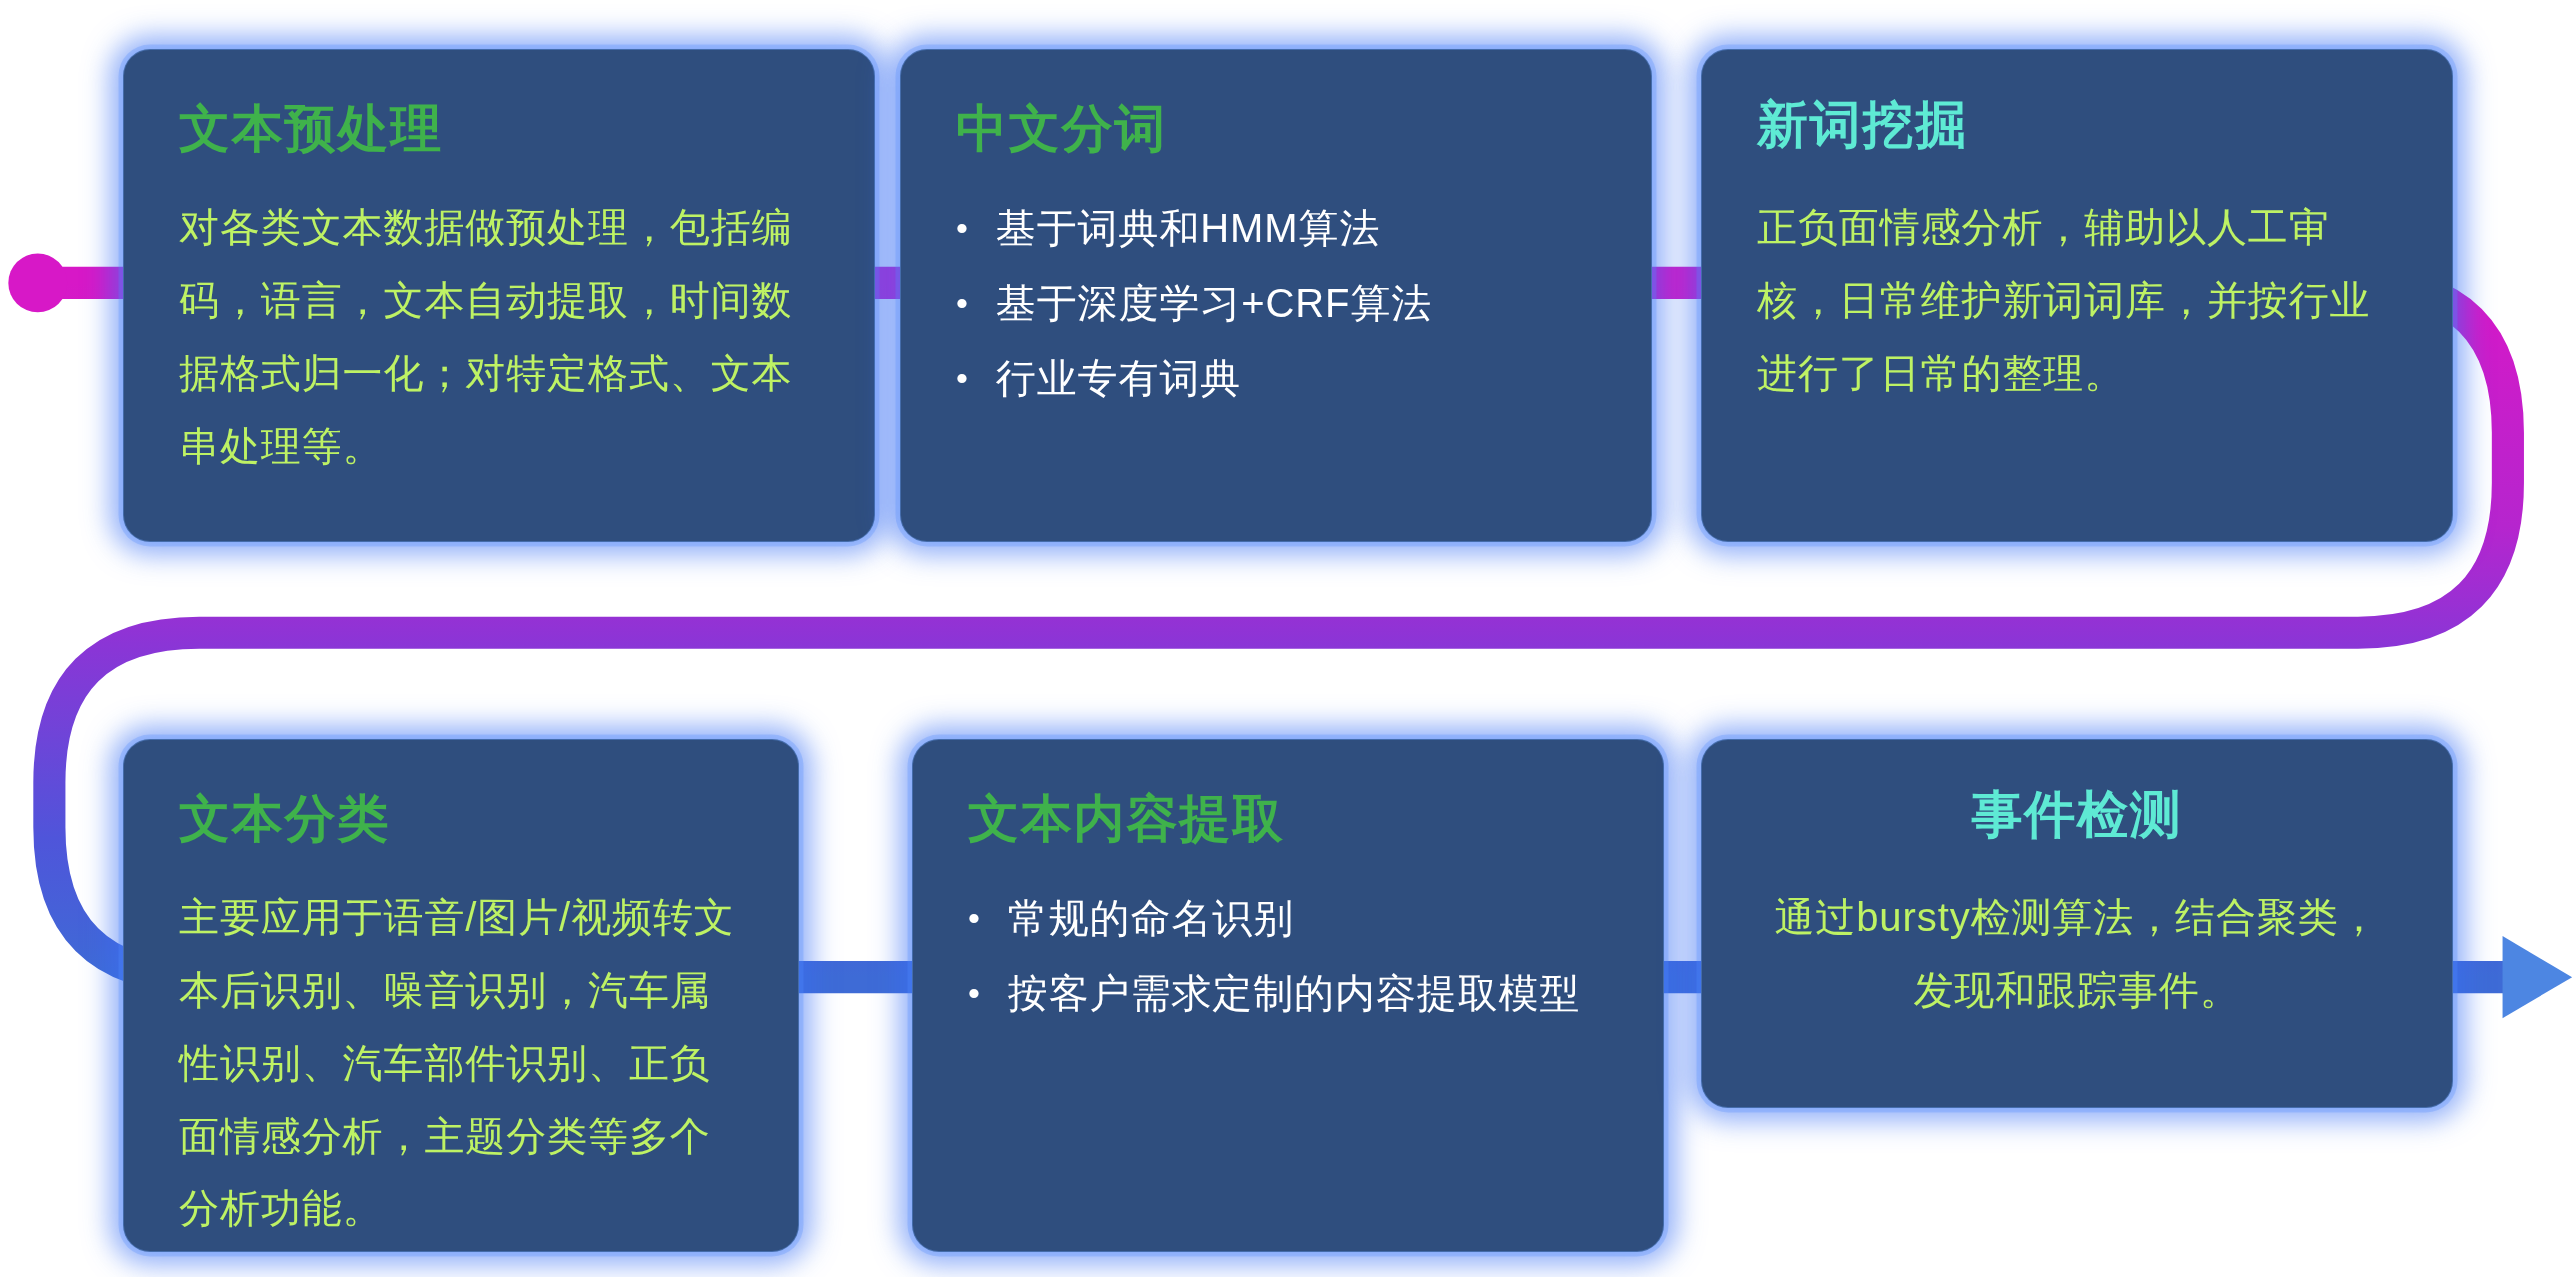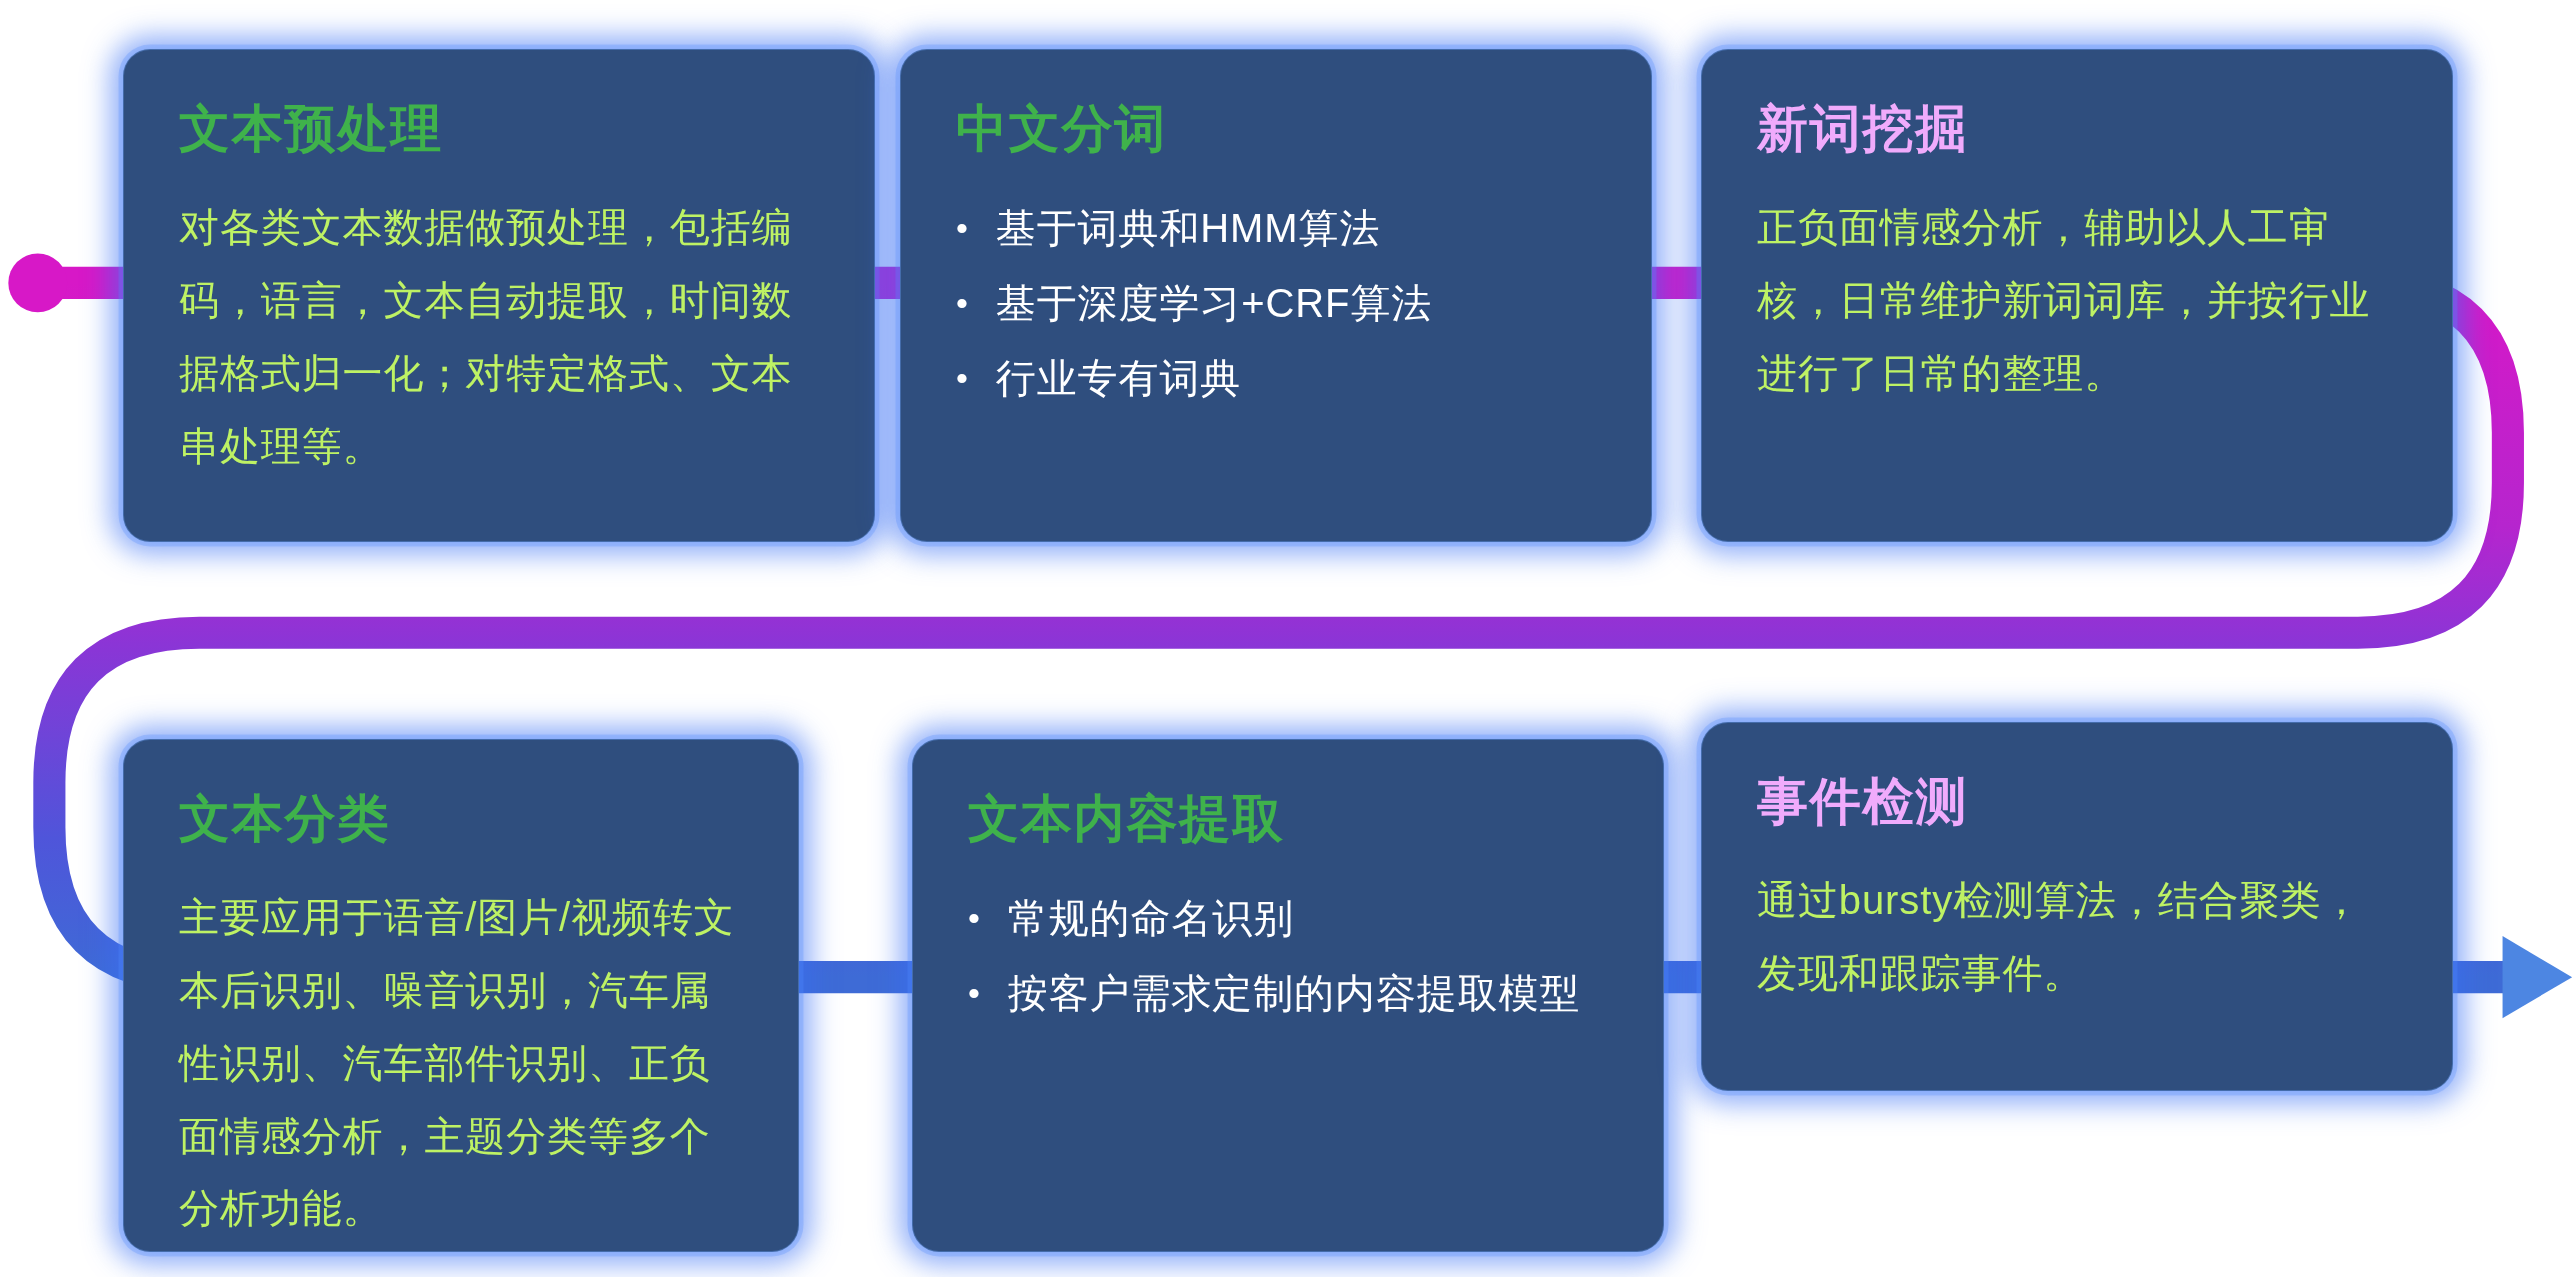--- a/index.html
+++ b/index.html
@@ -23,31 +23,31 @@
     border:1.8px solid rgba(110,165,255,0.35);
     box-shadow:
       0 0 0 4.5px rgba(82,140,255,0.28),
       0 0 27px 12.5px rgba(56,112,244,0.55);
   }
   .pos1 { left:123px;  top:49px;  width:752px; height:493px; }
   .pos2 { left:900px; top:49px;  width:752px; height:493px; }
   .pos3 { left:1701px; top:49px;  width:752px; height:493px; }
   .pos4 { left:123px;  top:739px; width:676px; height:513px; }
   .pos5 { left:912px; top:739px; width:752px; height:513px; }
-  .pos6 { left:1701px; top:722px; width:752px; height:369px; }
+  .pos6 { left:1701px; top:739px; width:752px; height:369px;text-align:center; }
 
   .card h2 {
     margin:0 0 32px 0;
     font-size:51px;
     font-weight:bold;
     letter-spacing:1.8px;
     line-height:1.2;
   }
   .title-green  { color:#3FB24B; }
-  .title-yellow { color:#f0abfc; }
+  .title-yellow { color:#5eead4;font-family:Liberation Mono, monospace; }
 
   .card p {
     margin:0;
     color:#bef264;
     font-size:40px;
     line-height:1.82;
     letter-spacing:0.9px;
   }
 
   .bullets {

